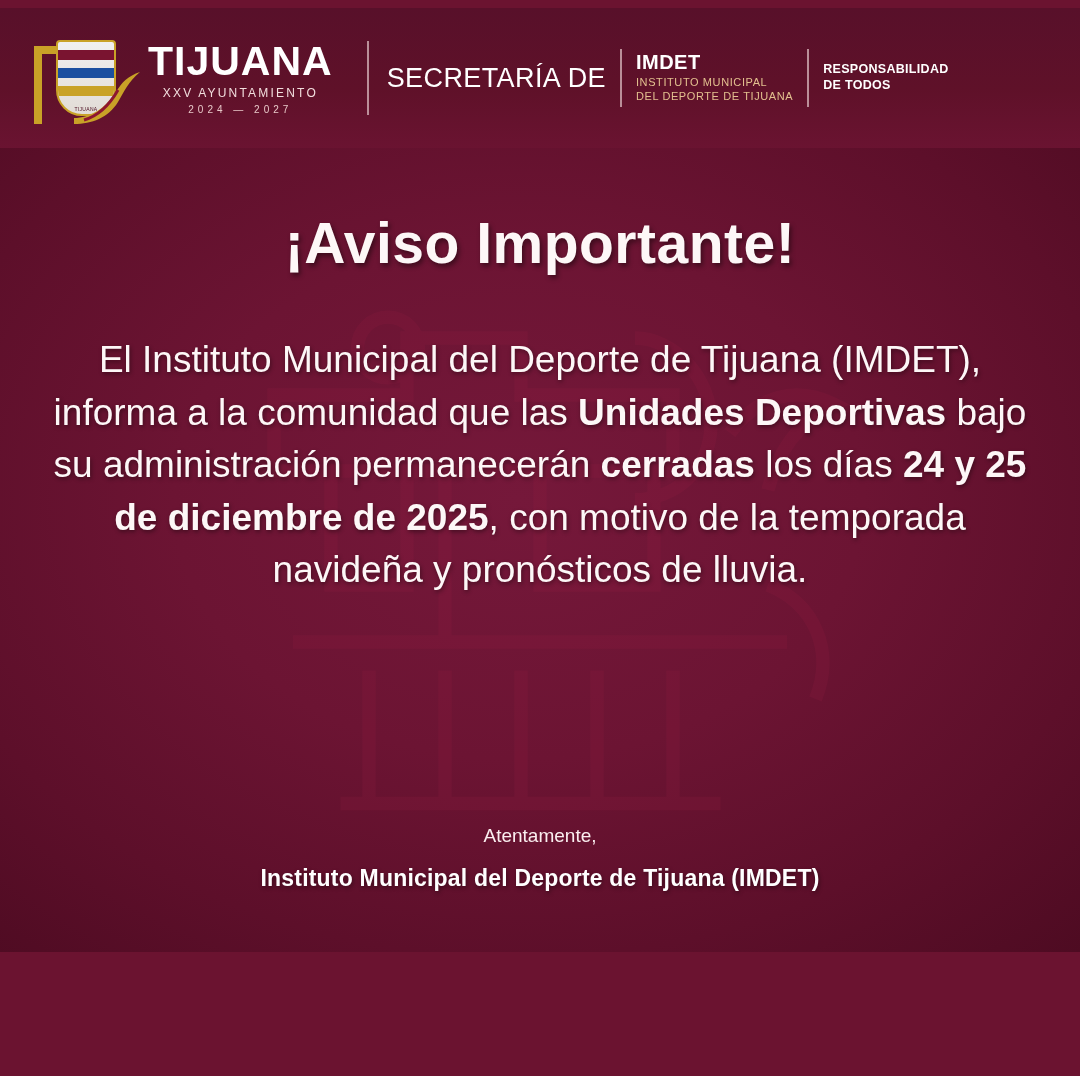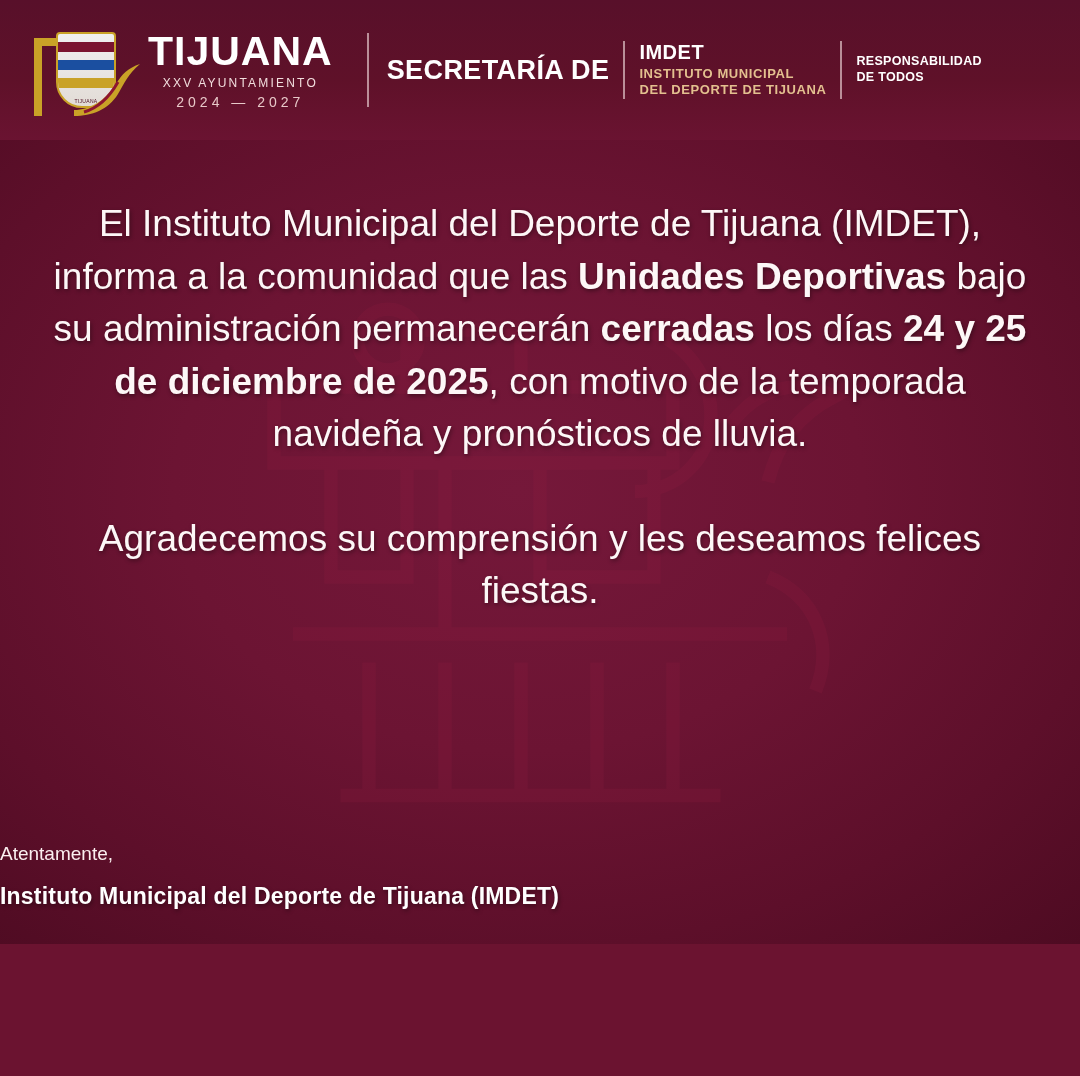--- a/index.html
+++ b/index.html
@@ -13,20 +13,21 @@
     font-family: "Liberation Sans", sans-serif;
     overflow: hidden;
   }
   .poster {
     position: relative;
     width: 1080px;
     height: 944px;
     background:
       radial-gradient(ellipse 820px 620px at 48% 52%, #75183a 0%, #6c1433 42%, #5d0f2a 74%, #4e0b22 100%);
     overflow: hidden;
+    margin-top: 8px;
   }
 
   
   .watermark {
     position: absolute;
     left: 50%;
     top: 520px;
     transform: translate(-50%, -50%);
     width: 760px;
     height: 760px;
@@ -109,57 +110,57 @@
     font-family: "Liberation Sans", sans-serif;
   }
   .brand-tijuana .t-sub {
     font-size: 12px;
     letter-spacing: 2.2px;
     margin-top: 4px;
     color: #f2dede;
     text-align: center;
   }
   .brand-tijuana .t-years {
-    font-size: 14px;
+    font-size: 10px;
     letter-spacing: 4px;
     margin-top: 4px;
     color: #e8c9c9;
     text-align: center;
   }
   .divider {
     width: 2px;
     height: 74px;
     background: #d9b9bf;
     opacity: .75;
     margin: 0 18px;
     flex: 0 0 auto;
   }
   .divider.short { height: 58px; margin: 0 14px; }
   .secretaria {
     flex: 0 0 auto;
     color: #ffffff;
-    font-weight: bold;
+    font-weight: normal;
     font-size: 27px;
     line-height: 1.12;
     letter-spacing: .4px;
     text-align: center;
   }
   .imdet {
     flex: 0 0 auto;
     color: #ffffff;
   }
   .imdet .i-main {
     font-size: 20px;
     font-weight: bold;
     letter-spacing: .5px;
     line-height: 1;
   }
   .imdet .i-sub {
-    font-size: 13px;
-    font-weight: bold;
+    font-size: 11px;
+    font-weight: normal;
     color: #e3c08f;
     letter-spacing: .6px;
     line-height: 1.25;
     margin-top: 4px;
   }
   .responsabilidad {
     flex: 0 0 auto;
     color: #ffffff;
     font-size: 12.5px;
     font-weight: bold;
@@ -193,22 +194,22 @@
   .paragraph2 {
     margin-top: 52px;
     font-size: 37px;
     line-height: 1.42;
     font-weight: 300;
     text-shadow: 1px 2px 4px rgba(0,0,0,.4);
   }
   .signoff {
     position: absolute;
     left: 0; right: 0;
-    bottom: 34px;
-    text-align: left;
+    bottom: 60px;
+    text-align: center;
     z-index: 2;
   }
   .signoff .atent {
     font-size: 19px;
     color: #fbeff0;
     margin-bottom: 18px;
   }
   .signoff .org {
     font-size: 23px;
     font-weight: bold;
@@ -281,26 +282,26 @@
         <path d="M70 260 h260"></path>
         <path d="M110 275 v70 M150 275 v70 M190 275 v70 M230 275 v70 M270 275 v70"></path>
         <path d="M95 345 h200"></path>
         <path d="M300 150 c15 -20 35 -25 55 -15 c-20 10 -30 25 -35 45"></path>
         <path d="M320 230 c25 10 35 35 25 60"></path>
       </g>
     </svg>
   </div>
 
   <div class="content">
+    <div class="title">¡Aviso Importante!</div>
 
     <div class="paragraph">
       <span>El Instituto Municipal del Deporte de Tijuana (IMDET), informa a la comunidad que las </span><b>Unidades Deportivas</b><span> bajo su administración permanecerán </span><b>cerradas</b><span> los días </span><b>24 y 25 de diciembre de 2025</b><span>, con motivo de la temporada navideña y pronósticos de lluvia.</span>
     </div>
 
-    <div class="paragraph2">Agradecemos su comprensión y les deseamos felices fiestas.</div>
   </div>
 
   <div class="signoff">
     <div class="atent">Atentamente,</div>
     <div class="org">Instituto Municipal del Deporte de Tijuana (IMDET)</div>
   </div>
 
 </div>
 
 </body></html>

